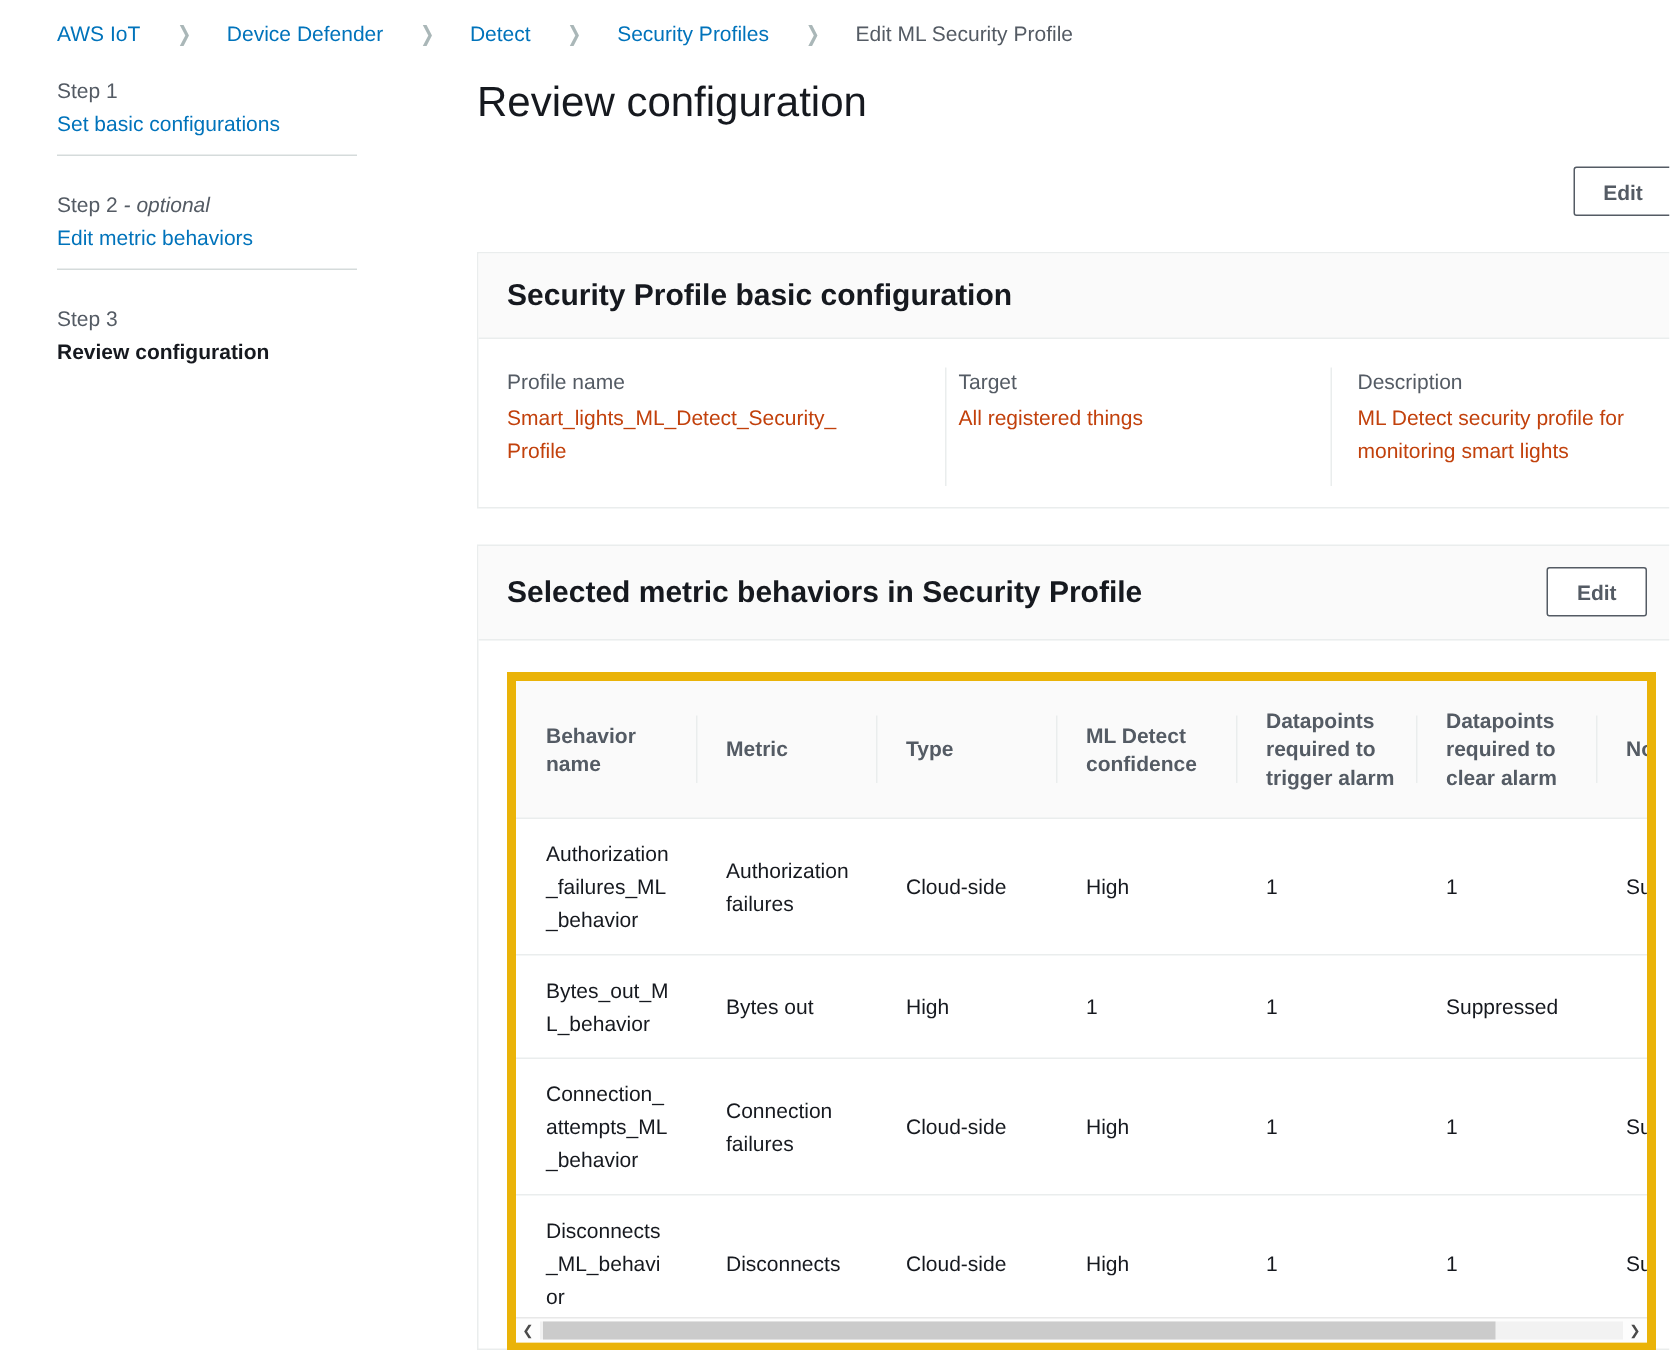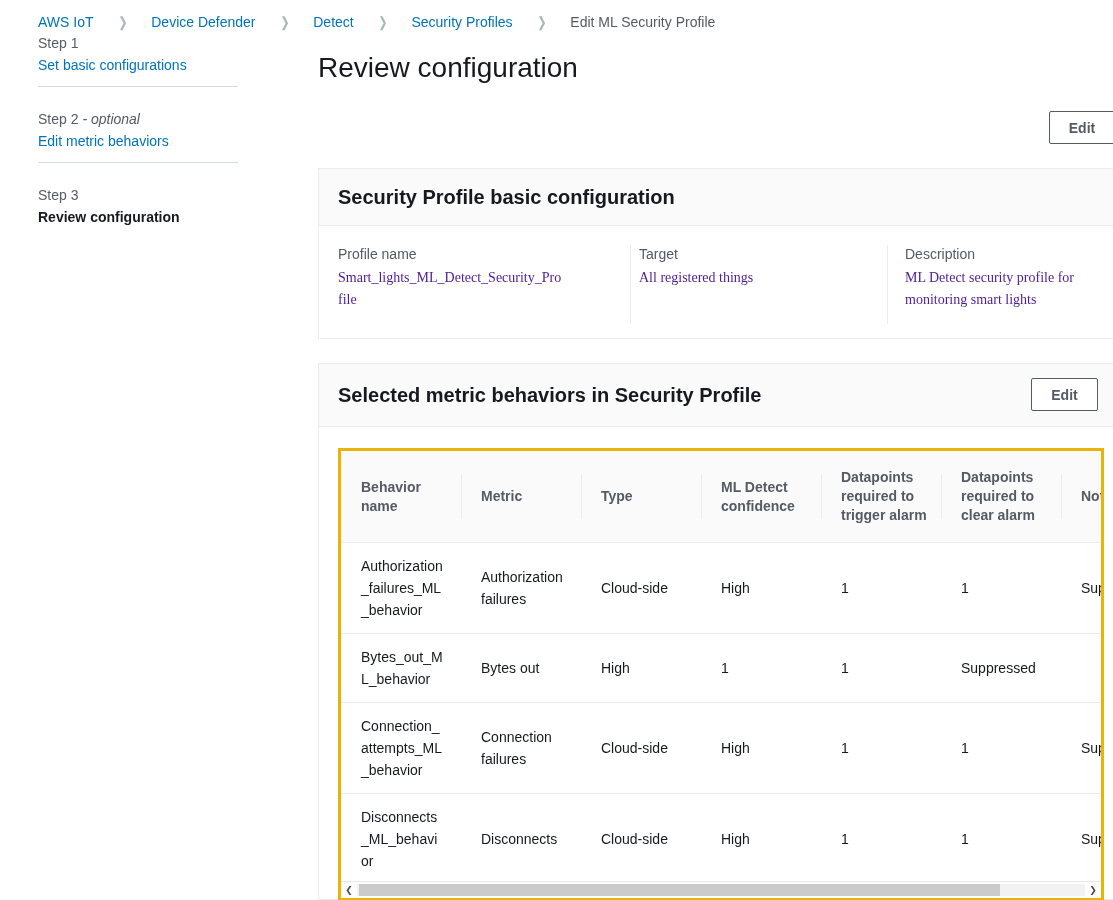--- a/index.html
+++ b/index.html
@@ -10,21 +10,21 @@
     font-size:14px; color:#16191f;
   }
 
   
   .breadcrumb { position:absolute; left:38px; top:12px; display:flex; align-items:center; gap:23px; line-height:20px; }
   .breadcrumb a { color:#0073bb; text-decoration:none; cursor:pointer; }
   .crumb-sep { color:#aab7b8; font-size:14px; transform:scaleX(.8); }
   .crumb-current { color:#545b64; }
 
   
-  .steps { position:absolute; left:38px; top:35px; width:200px; }
+  .steps { position:absolute; left:38px; top:52px; width:200px; }
   .step-label { color:#545b64; line-height:16px; margin-bottom:5px; }
   .step-label em { font-style:italic; }
   .step-title a { color:#0073bb; text-decoration:none; line-height:18px; display:inline-block; cursor:pointer; }
   .step-current { font-weight:700; color:#16191f; line-height:18px; }
   .steps hr { border:0; border-top:1px solid #d5dbdb; margin:12px 0 24px 0; }
 
   
   .page-title { position:absolute; left:318px; top:51px; font-size:28px; font-weight:400; line-height:34px; color:#16191f; }
   .btn { background:#fff; border:1px solid #545b64; border-radius:2px; color:#545b64;
          font-weight:700; font-size:14px; font-family:inherit; height:33px; cursor:pointer; }
@@ -38,29 +38,29 @@
   .panel2 { top:363px; height:537px; }
   .panel2 .panel-header { padding:19px; }
 
   
   .kv-body { display:flex; padding:19px 0 14px 19px; height:112px; }
   .kv-col { }
   .kv-col1 { width:244px; padding-right:16px; }
   .kv-col2 { width:257px; border-left:1px solid #eaeded; padding-left:8px;margin-left:48px; }
   .kv-col3 { flex:1; border-left:1px solid #eaeded; padding-left:17px; }
   .kv-label { color:#545b64; line-height:18px; margin-bottom:4px; }
-  .kv-value { line-height:22px; color:#4c1d95;font-family:Liberation Serif, serif; }
+  .kv-value { line-height:22px; color:#c2410c; }
   .kv-col1 .kv-value { max-width:227px; word-break:break-all; overflow-wrap:break-word; }
   .kv-col3 .kv-value { max-width:235px; }
 
   .edit-behaviors { position:absolute; top:14px; left:712px; width:67px; }
 
   
   .table-wrap { position:absolute; left:19px; top:84px; width:766px; height:453px;
-                border:3px solid #eab308; overflow:hidden; background:#fff; }
+                border:6px solid #eab308; overflow:hidden; background:#fff; }
   .thead { display:flex; width:840px; background:#fafafa; border-bottom:1px solid #eaeded; }
   .th { width:120px; min-height:91px; padding:8px 8px 8px 20px; display:flex; align-items:center;
         font-weight:700; color:#545b64; line-height:19px; position:relative; }
   .th > span { display:block; width:100%; overflow-wrap:break-word; word-wrap:break-word; }
   .th + .th::before { content:""; position:absolute; left:0; top:23px; bottom:23px; width:1px; background:#eaeded; }
   .tr { display:flex; width:840px; border-bottom:1px solid #eaeded; }
   .td { width:120px; padding:12px 10px 12px 20px; display:flex; align-items:center; line-height:22px; color:#16191f; }
   .td > span { display:block; width:100%; }
   .td-hardwrap { padding-right:18px; }
   .td-hardwrap > span { overflow-wrap:break-word; word-wrap:break-word; word-break:break-word; }

